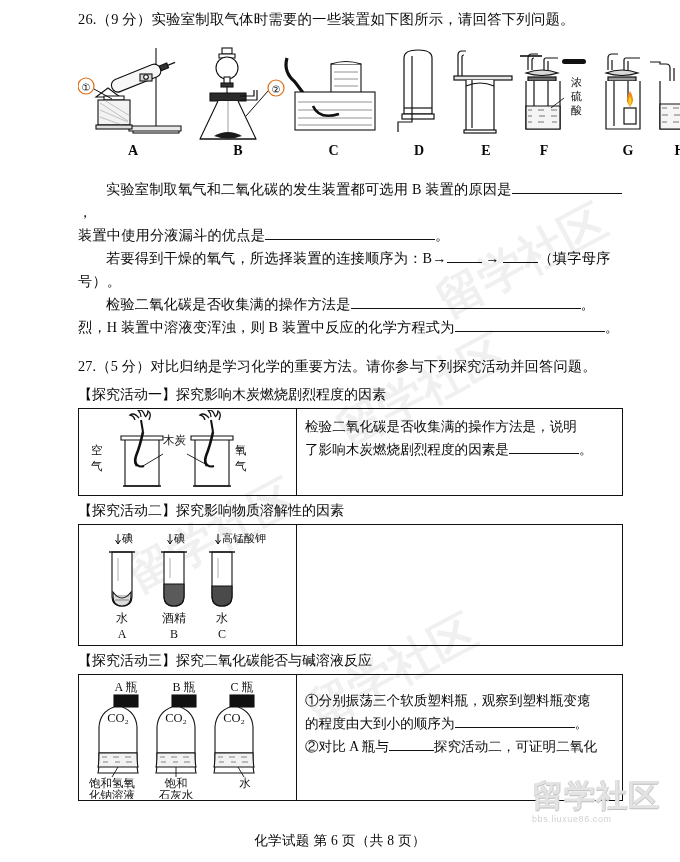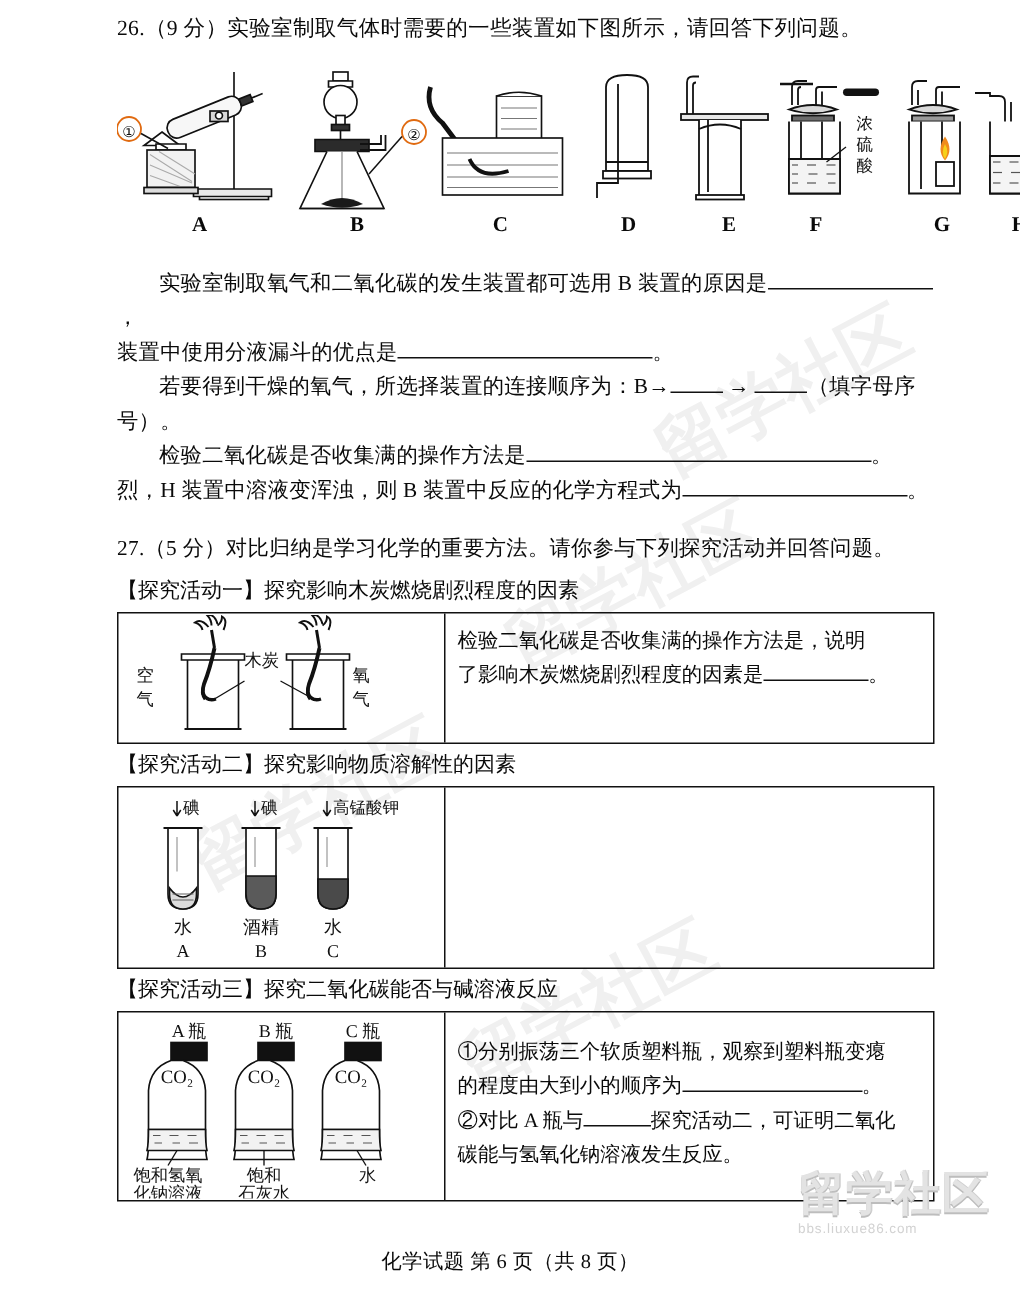--- a/index.html
+++ b/index.html
@@ -483,21 +483,20 @@
             </g>
             <text x="160" y="14" font-size="12" text-anchor="middle" fill="#111" font-family="Liberation Serif, serif">C 瓶</text>
             <text x="152" y="45" font-size="12.5" text-anchor="middle" fill="#111" font-family="Liberation Serif, serif">CO₂</text>
             <text x="163" y="110" font-size="11.5" text-anchor="middle" fill="#111" font-family="Liberation Serif, serif">水</text>
           </svg>
         </div>
         <div class="right" style="padding-top:14px;">
           <p>①分别振荡三个软质塑料瓶，观察到塑料瓶变瘪</p>
           <p><span>的程度由大到小的顺序为</span><span class="blank b120"></span><span>。</span></p>
           <p><span>②对比 A 瓶与</span><span class="blank b45"></span><span>探究活动二，可证明二氧化</span></p>
-          <p>碳能与氢氧化钠溶液发生反应。</p>
         </div>
       </div>
     </div>
   </div>
 
   <div id="watermark">
     <div class="wm-main">留学社区</div>
     <div class="wm-sub">bbs.liuxue86.com</div>
   </div>
 

